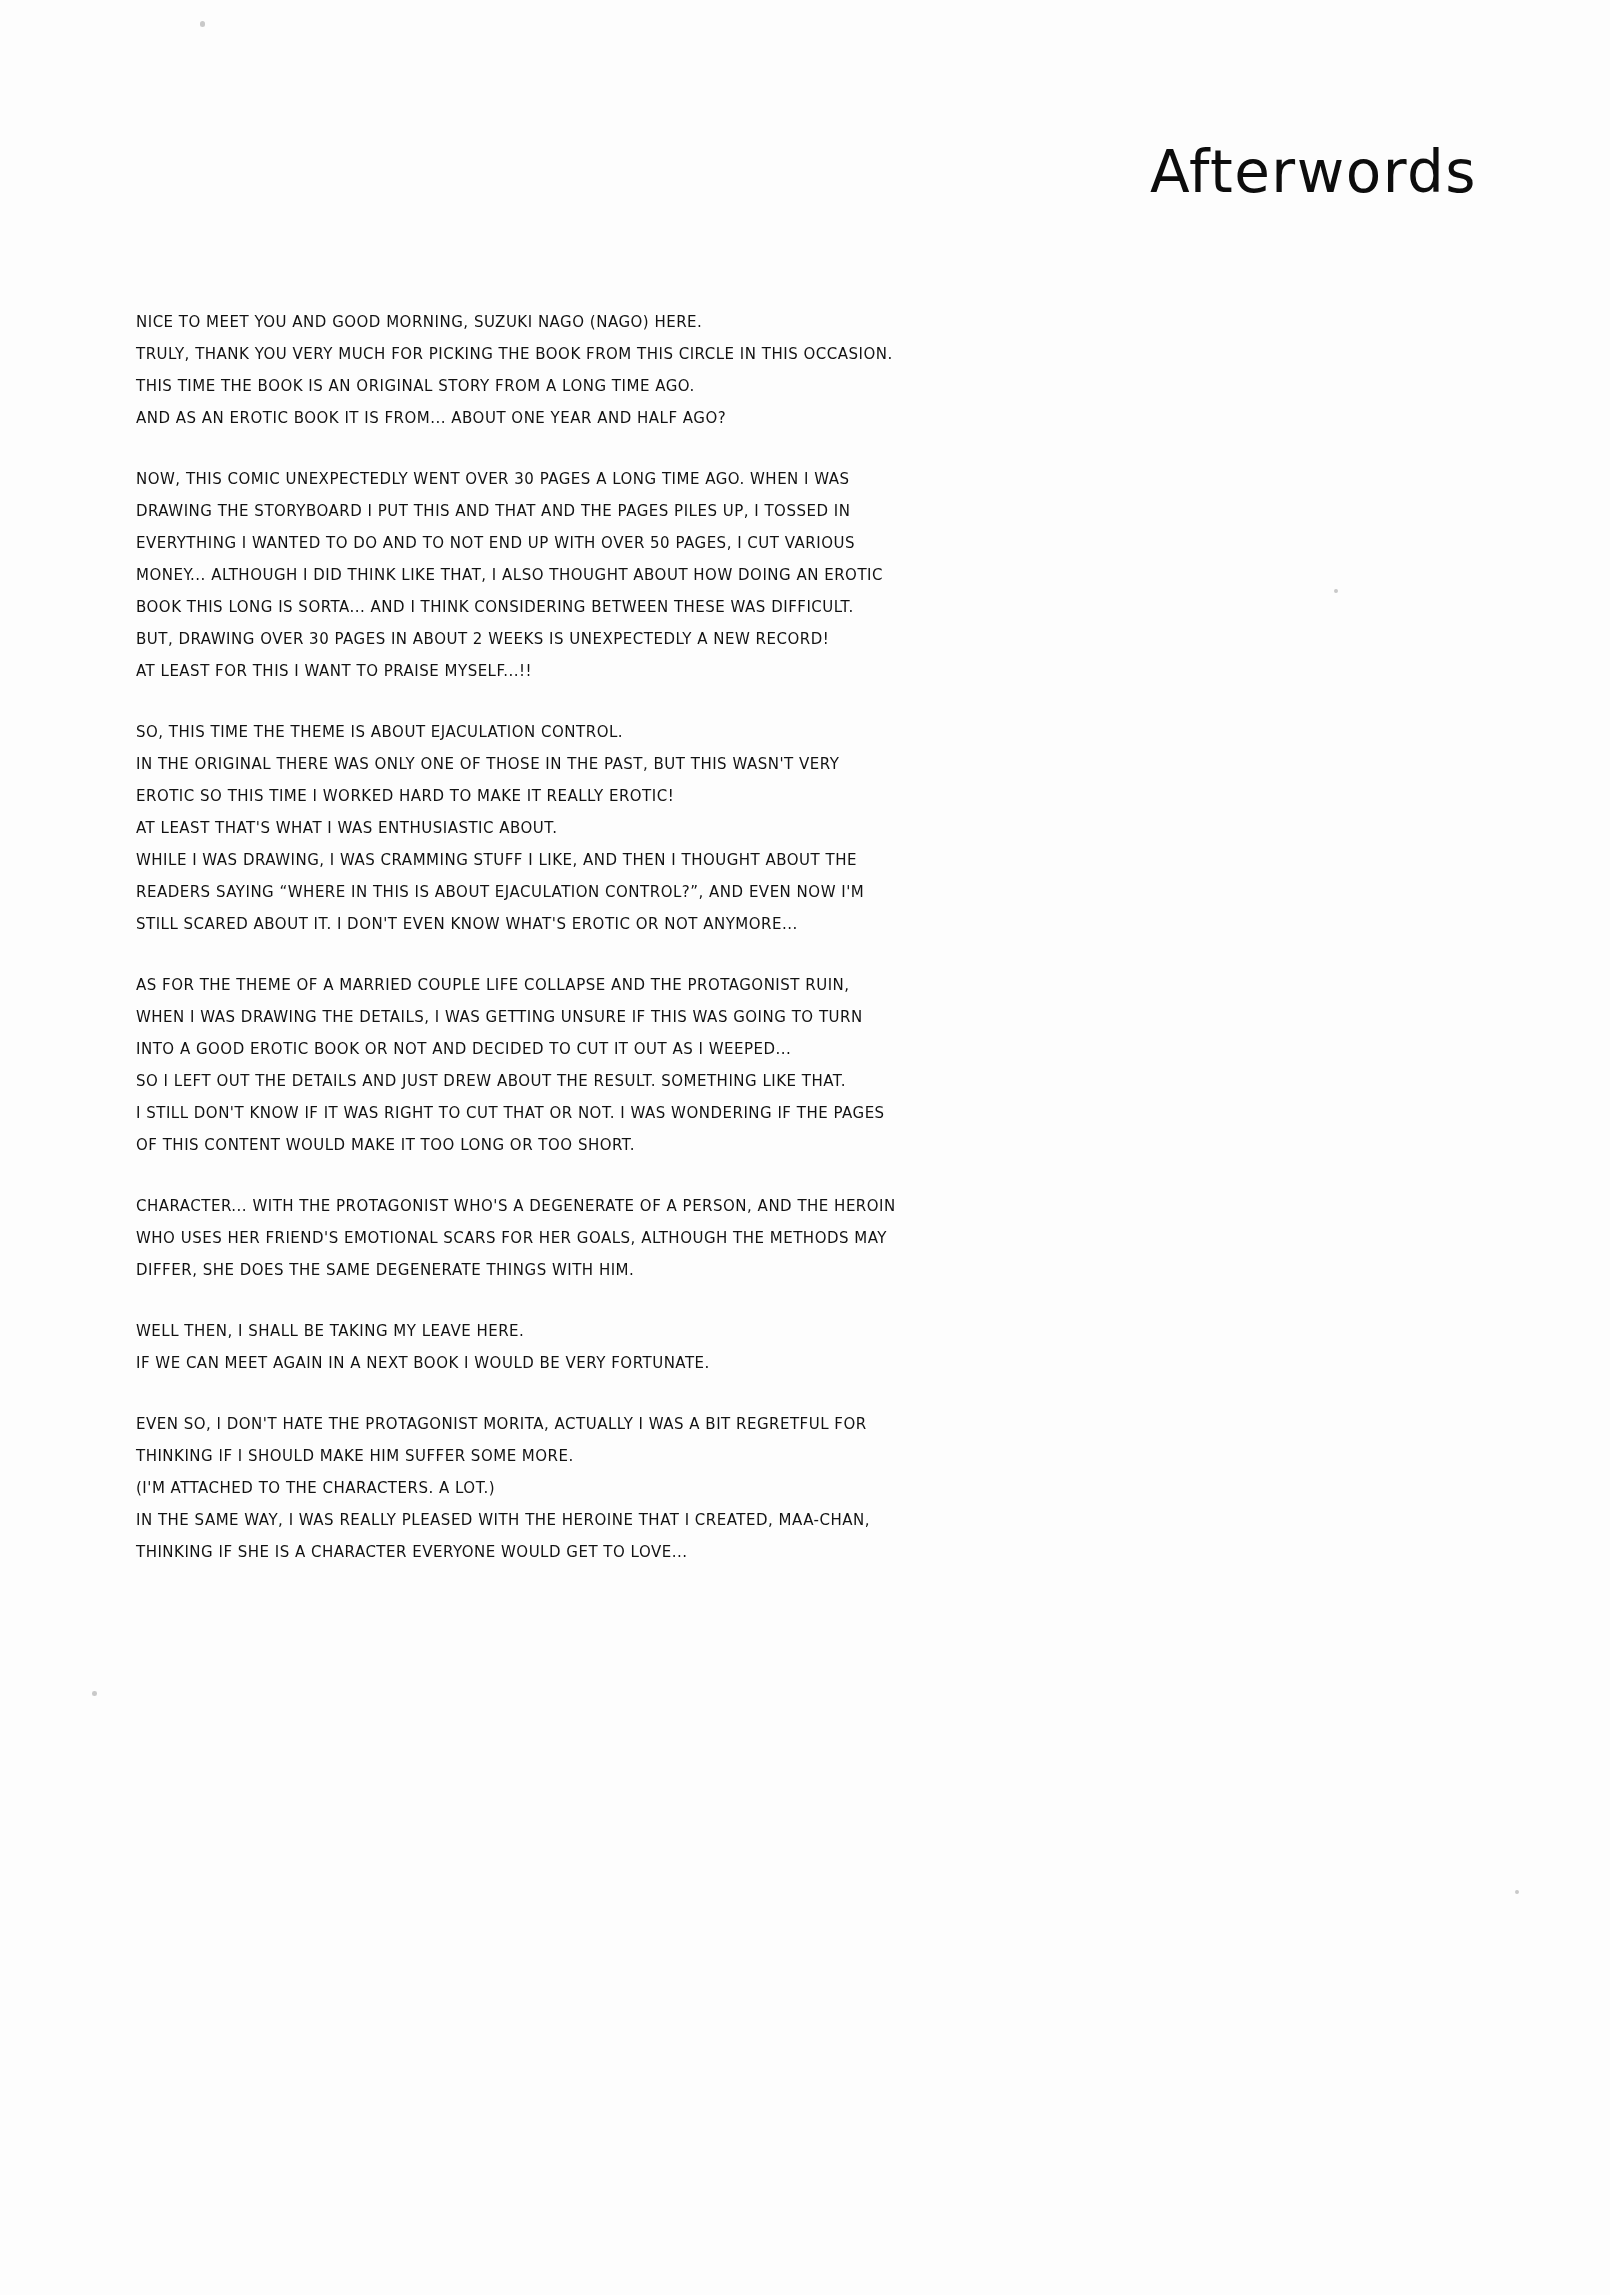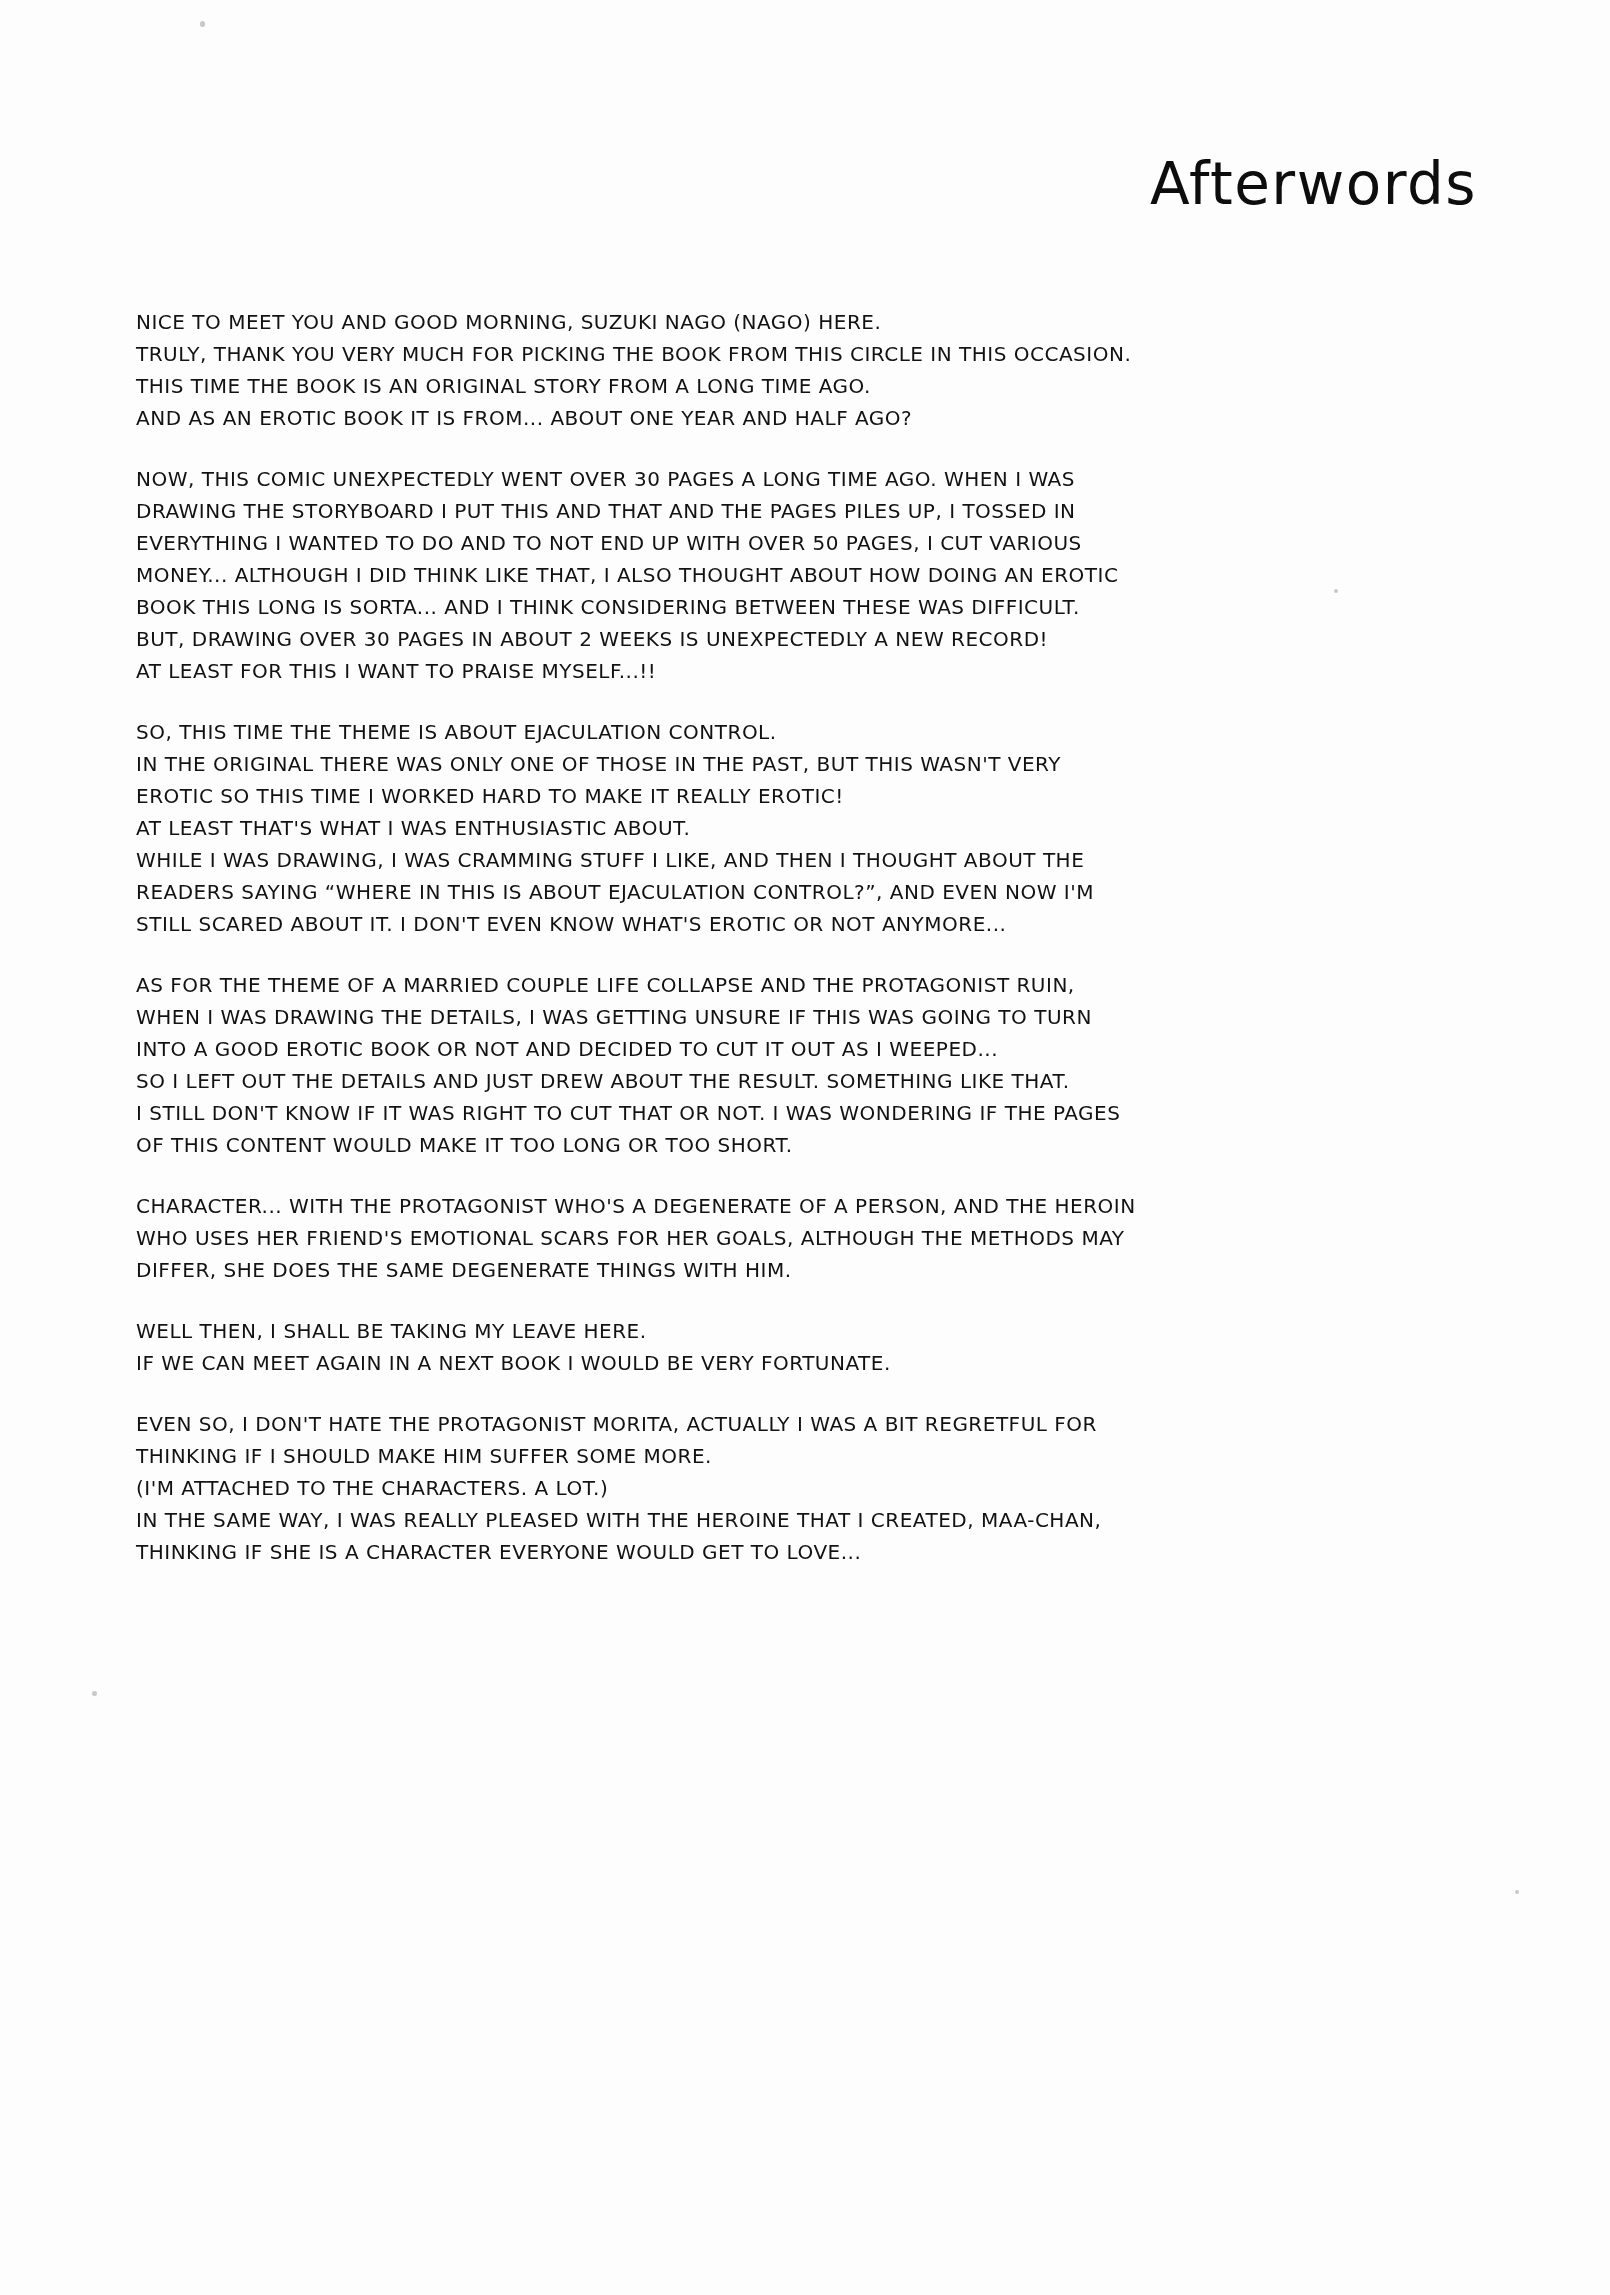--- a/index.html
+++ b/index.html
@@ -15,38 +15,38 @@
     color: #111111;
     overflow: hidden;
   }
   .page {
     position: absolute;
     inset: 0;
     background: #fdfdfd;
   }
   .title {
     position: absolute;
-    top: 150px;
+    top: 138px;
     right: 134px;
     font-family: "DejaVu Sans", sans-serif;
     font-size: 58px;
     letter-spacing: 1.5px;
     color: #0d0d0d;
     font-weight: 400;
     white-space: nowrap;
   }
   .body-block {
     position: absolute;
     left: 136px;
     top: 306px;
     width: 1347px;
   }
   .para {
     margin: 0 0 29px 0;
-    font-size: 20px;
+    font-size: 15px;
     line-height: 32px;
     letter-spacing: 0.5px;
     color: #121212;
     font-weight: 500;
     text-transform: uppercase;
   }
   .para .line {
     display: block;
     white-space: pre-wrap;
   }

